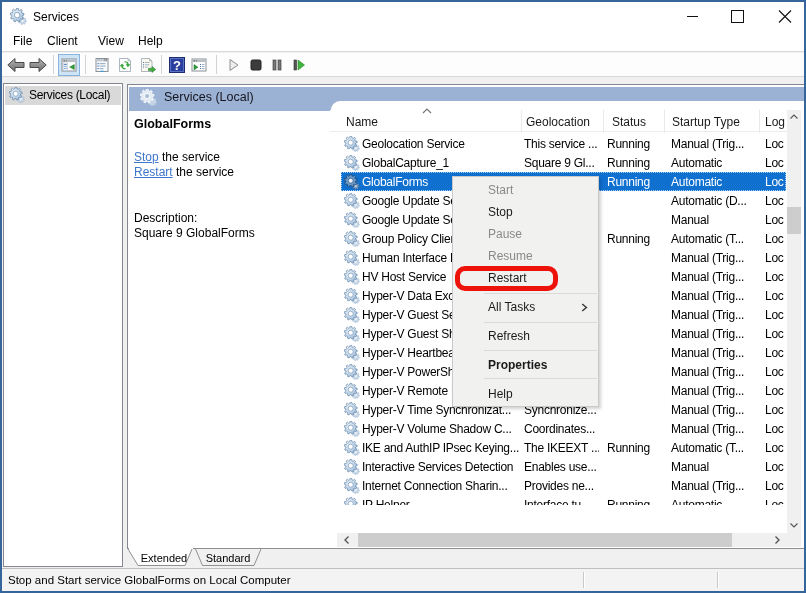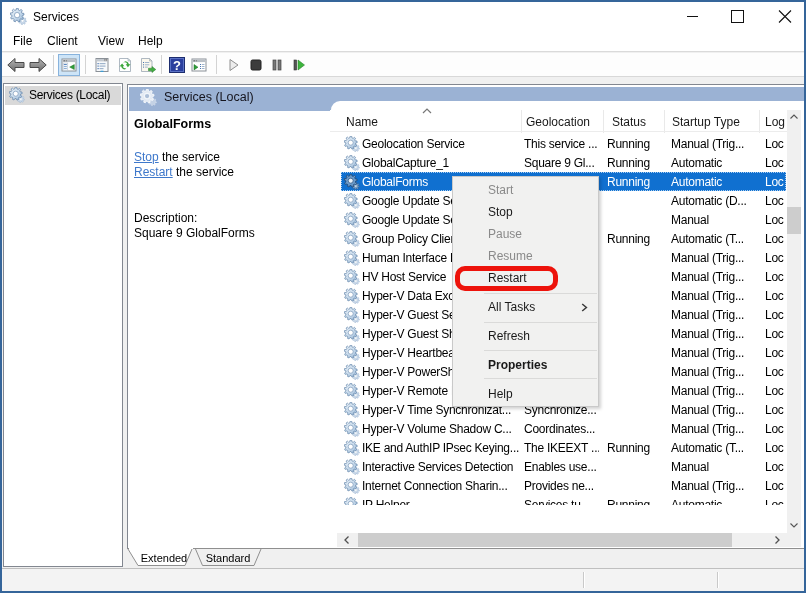--- a/index.html
+++ b/index.html
@@ -392,21 +392,21 @@
       <span class="c cn">Internet Connection Sharin...</span>
       <span class="c cd">Provides ne...</span>
       <span class="c cu">Manual (Trig...</span>
       <span class="c cl">Loc</span>
     </div>
 <div class="row" style="top:495.0px">
       <svg class="g" style="left:14px" viewBox="0 0 16.5 16.5">
         <use href="#gear"></use>
       </svg>
       <span class="c cn">IP Helper</span>
-      <span class="c cd">Services tu...</span>
+      <span class="c cd">Interface tu...</span>
       <span class="c cs">Running</span>
       <span class="c cu">Automatic</span>
       <span class="c cl">Loc</span>
     </div>
 <div class="row" style="top:514.0px">
       <svg class="g" style="left:14px" viewBox="0 0 16.5 16.5">
         <use href="#gear"></use>
       </svg>
       <span class="c cd">Internet Pro...</span>
       <span class="c cu">Manual (Trig...</span>
@@ -474,17 +474,18 @@
  <polygon points="68.5,0 134,0 127,16.5 75.5,16.5" fill="#f0f0f0" stroke="none"></polygon>
  <path d="M68.5 0 L75.5 16.5 L127 16.5 L134 0" fill="none" stroke="#8f8f8f" stroke-width="1"></path>
  <polygon points="1,0 65,0 58,16.5 11,16.5" fill="#fff" stroke="none"></polygon>
  <path d="M1 0 L11 16.5 L58 16.5 L65 0" fill="none" stroke="#8f8f8f" stroke-width="1"></path>
  <text x="37" y="13" font-size="11" text-anchor="middle" fill="#000" font-family="Liberation Sans">Extended</text>
  <text x="101" y="13" font-size="11" text-anchor="middle" fill="#000" font-family="Liberation Sans">Standard</text>
 </svg>
 
 <div class="abs" style="left:128.5px;top:548px;width:64px;height:1px;background:#fff;z-index:7"></div>
 <div id="statusbar">
+ <div id="status-tx">Stop and Start service GlobalForms on Local Computer</div>
  <div class="ssep" style="left:581px"></div>
  <div class="ssep" style="left:715px"></div>
 </div>
 
 <div id="border"></div>
 
 </body></html>

